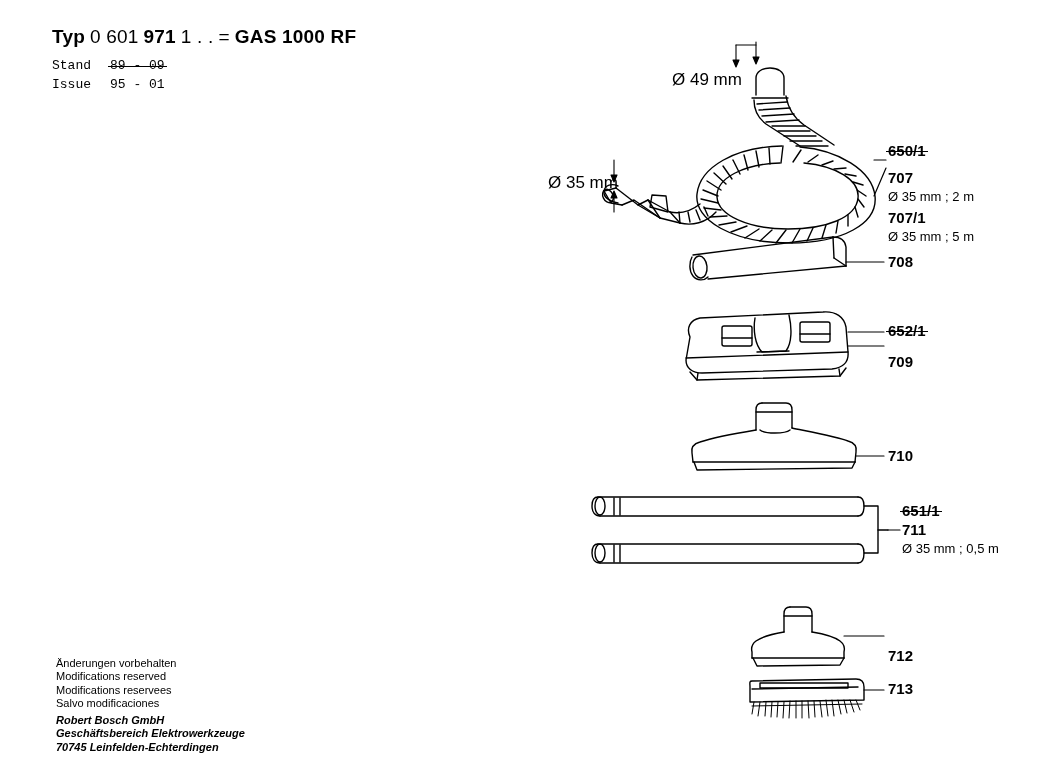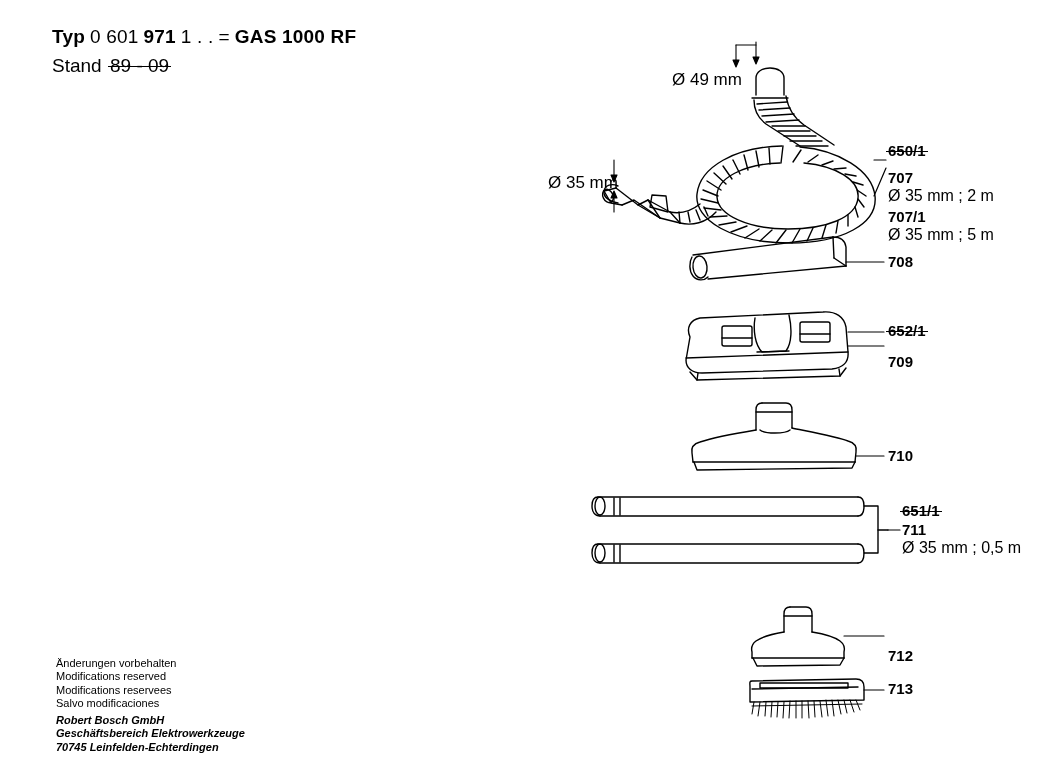--- a/index.html
+++ b/index.html
@@ -33,23 +33,24 @@
     letter-spacing: 0.2px;
     white-space: nowrap;
     line-height: 22px;
   }
   #type-line .b { font-weight: bold; }
   #type-line .n { font-weight: normal; }
   #type-line .sp { display: inline-block; width: 5px; }
 
   #date-block {
     margin-top: 8px;
-    font-size: 19px;
+    font-size: 13px;
     line-height: 19px;
     white-space: nowrap;
+    font-family: Liberation Mono, monospace;
   }
   .date-row { display: flex; }
   .date-label { display: inline-block; width: 58px; }
   .date-value { position: relative; display: inline-block; }
   .strike::after {
     content: "";
     position: absolute;
     left: -2px;
     right: -2px;
     top: 50%;
@@ -69,21 +70,21 @@
   #footer-block .bold { font-weight: bold; font-style: italic; }
 
   
   .callout {
     position: absolute;
     font-size: 15px;
     white-space: nowrap;
     line-height: 17px;
   }
   .callout .num { font-weight: bold; font-size: 15px; }
-  .callout .spec { font-size: 16px; font-weight: normal; }
+  .callout .spec { font-size: 13px; font-weight: normal; }
   .struck { position: relative; display: inline-block; font-weight: bold; }
   .struck::after {
     content: "";
     position: absolute;
     left: -2px; right: -2px;
     top: 52%;
     height: 1.5px;
     background: #000;
   }
 
@@ -107,20 +108,24 @@
 <div class="page">
 
   <div id="header-block">
     <div id="type-line">
       <span class="b">Typ</span><span class="sp"></span><span class="n">0 601</span><span class="sp"></span><span class="b">971</span><span class="sp"></span><span class="n">1 . .</span><span class="sp"></span><span class="n">=</span><span class="sp"></span><span class="b">GAS 1000 RF</span>
     </div>
     <div id="date-block">
       <div class="date-row">
         <span class="date-label">Stand</span>
         <span class="date-value strike">89 - 09</span>
+      </div>
+      <div class="date-row">
+        <span class="date-label">Issue</span>
+        <span class="date-value">95 - 01</span>
       </div>
     </div>
   </div>
 
   <div id="footer-block">
     <div>Änderungen vorbehalten</div>
     <div>Modifications reserved</div>
     <div>Modifications reservees</div>
     <div>Salvo modificaciones</div>
     <div class="bold" style="margin-top:4px;">Robert Bosch GmbH</div>

